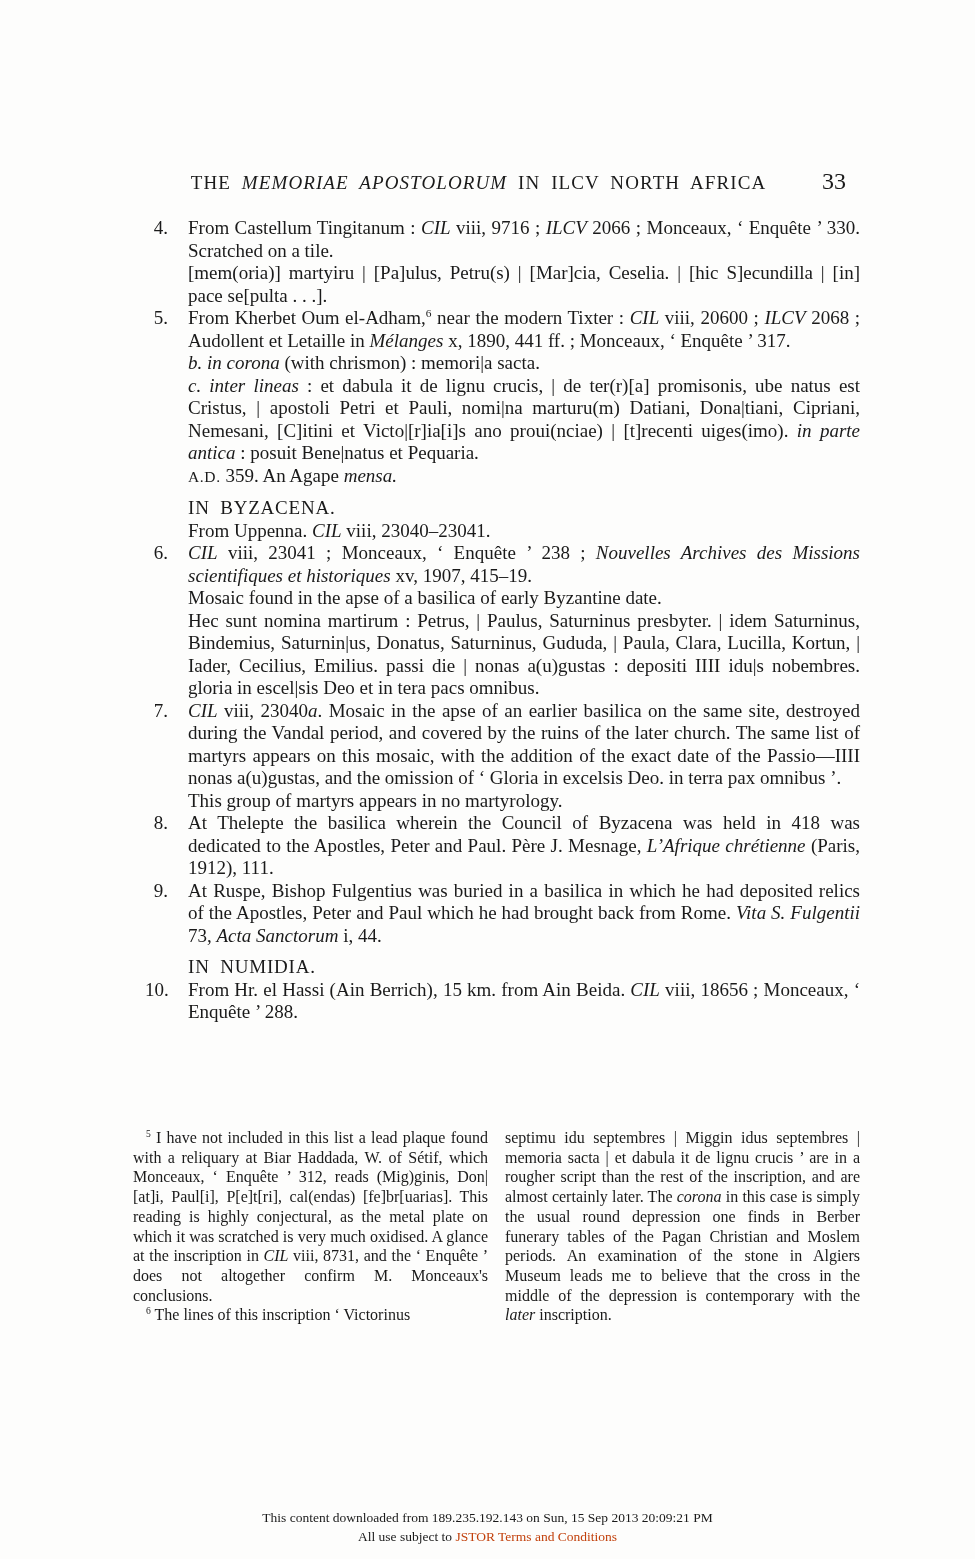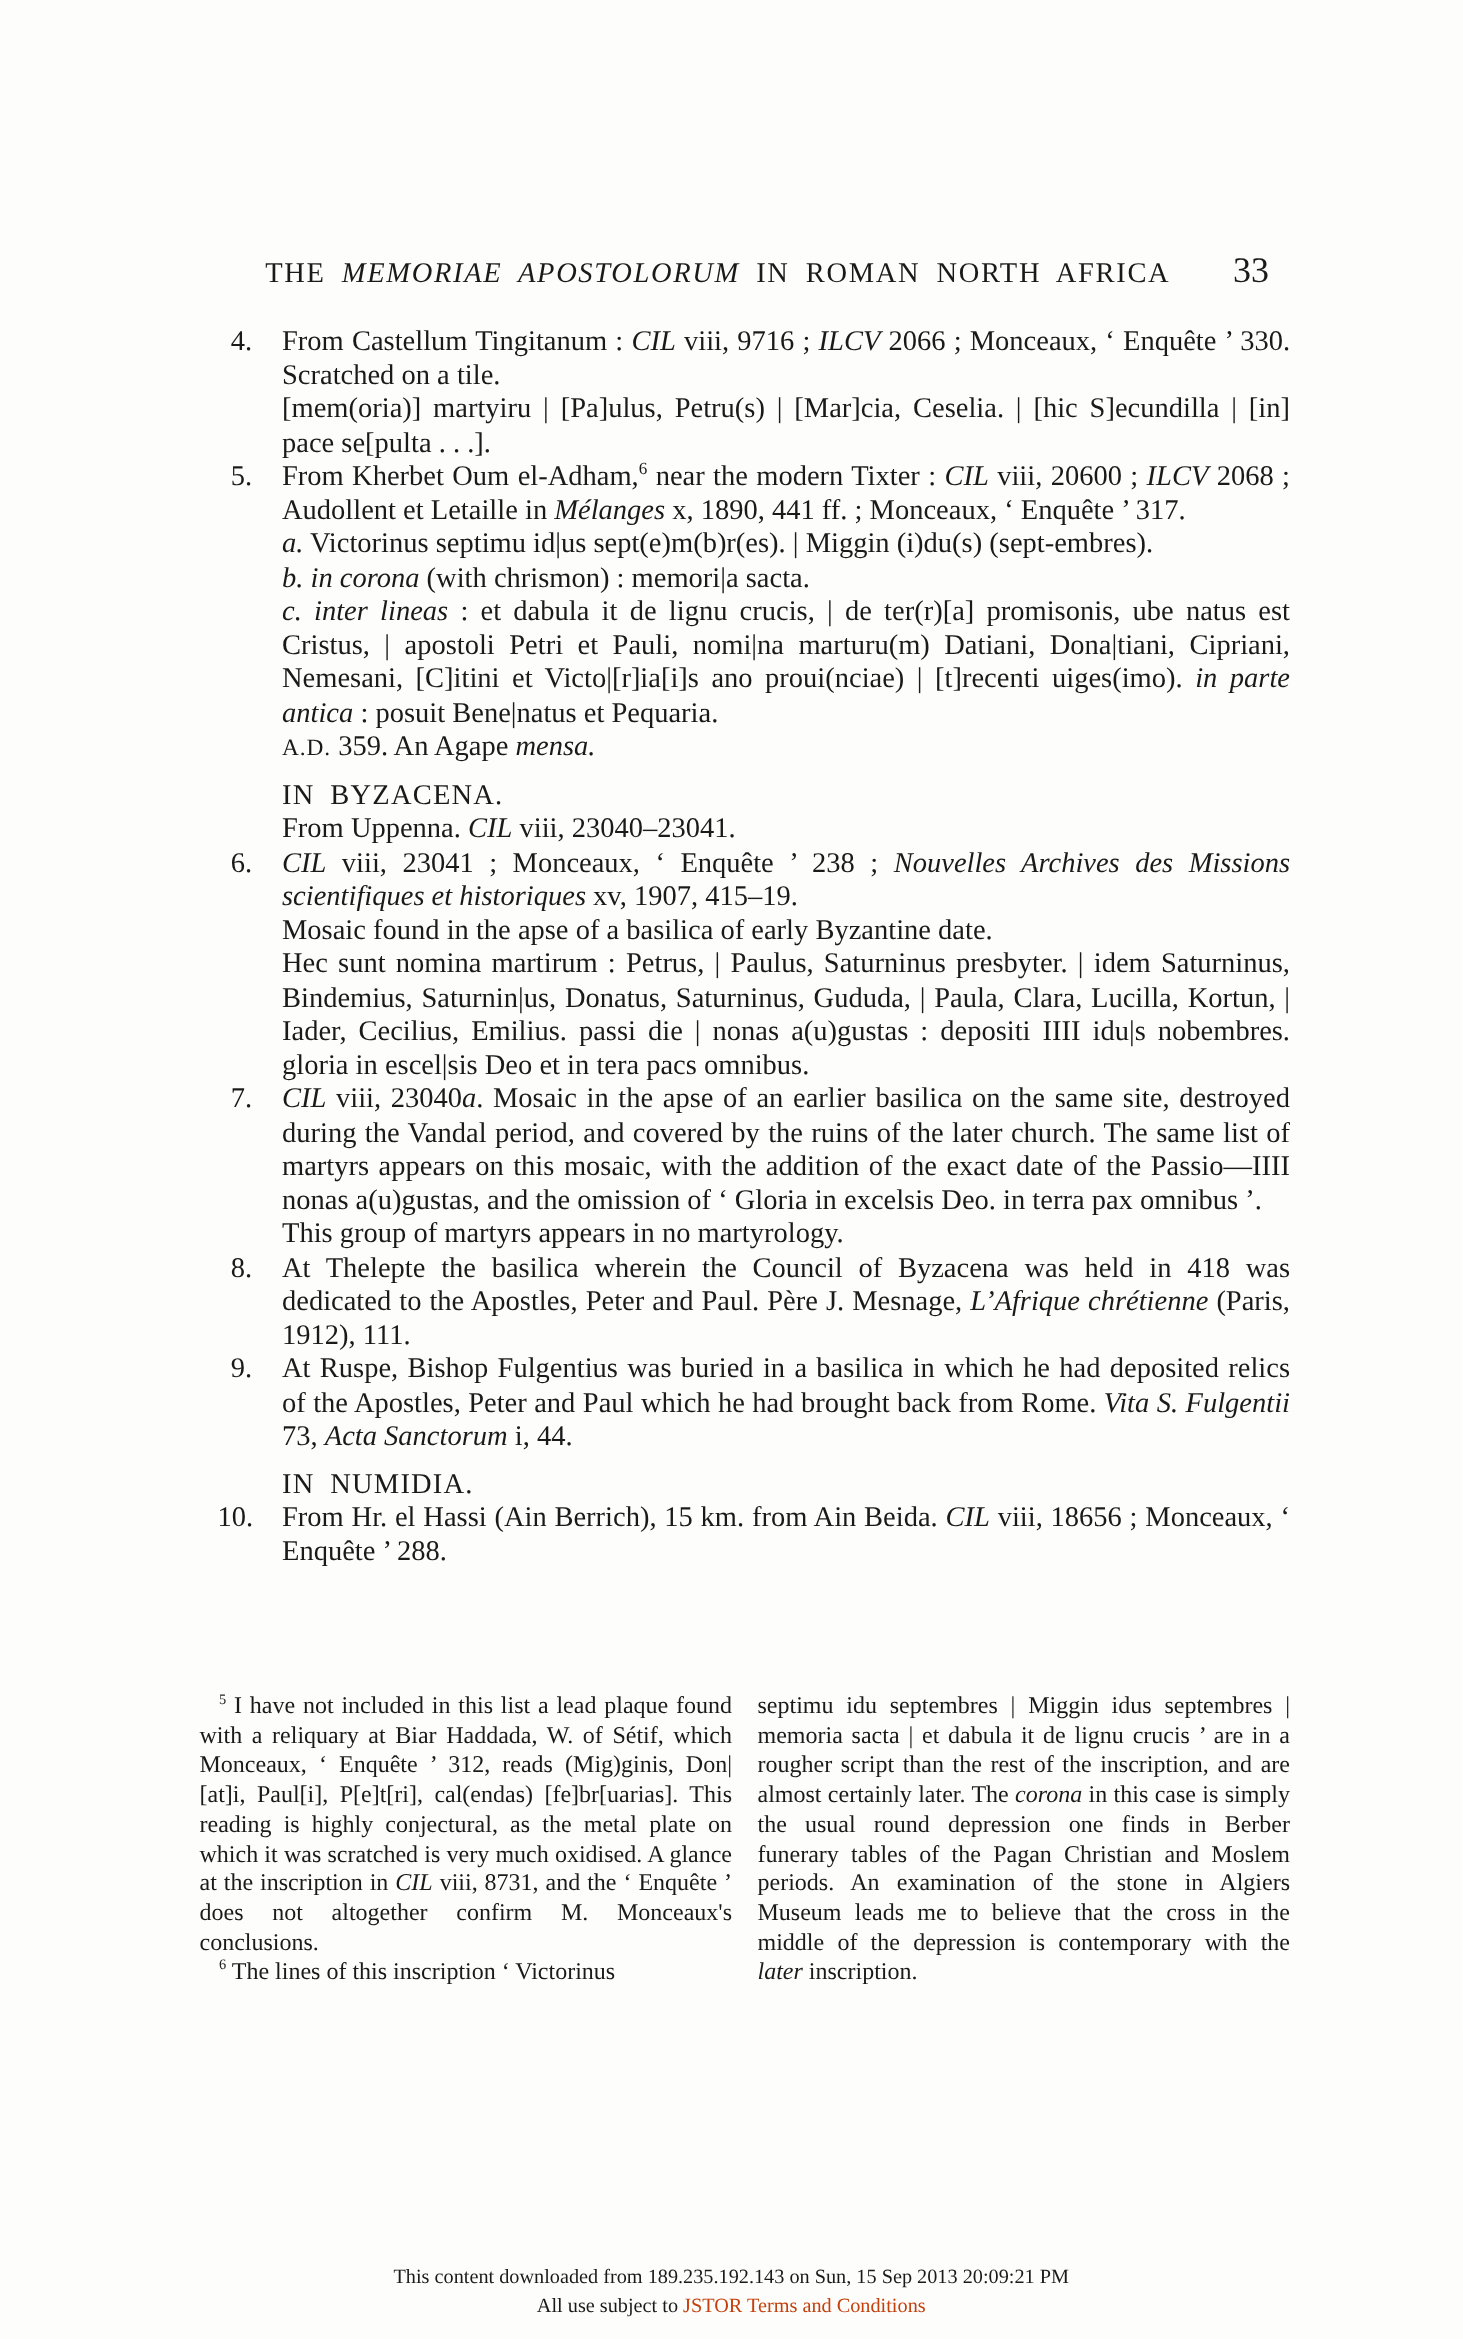--- a/index.html
+++ b/index.html
@@ -101,36 +101,35 @@
     color: #c2410c;
     cursor: pointer;
   }
 </style>
 </head>
 <body>
 
 <div class="page">
   <div class="content">
     <div class="header">
-      <div class="header-title"><span>THE </span><span class="s-i">MEMORIAE APOSTOLORUM</span><span> IN ROMAN NORTH AFRICA</span></div>
+      <div class="header-title"><span>THE </span><span class="s-i">MEMORIAE APOSTOLORUM</span><span> IN ILCV NORTH AFRICA</span></div>
       <div class="page-number">33</div>
     </div>
     <div id="doc-blocks">
         <div class="block-item">
           <div class="item-num">4.</div>
           <div class="item-body">
             <div class="para"><span>From Castellum Tingitanum : </span><span class="s-i">CIL</span><span> viii, 9716 ; </span><span class="s-i">ILCV</span><span> 2066 ; Monceaux, ‘ Enquête ’ 330.  Scratched on a tile.</span></div>
             <div class="para"><span>[mem(oria)] martyiru | [Pa]ulus, Petru(s) | [Mar]cia, Ceselia. | [hic S]ecundilla | [in] pace se[pulta . . .].</span></div>
           </div>
         </div>
         <div class="block-item">
           <div class="item-num">5.</div>
           <div class="item-body">
             <div class="para"><span>From Kherbet Oum el-Adham,</span><span class="s-sup">6</span><span> near the modern Tixter :  </span><span class="s-i">CIL</span><span> viii, 20600 ; </span><span class="s-i">ILCV</span><span> 2068 ; Audollent et Letaille in </span><span class="s-i">Mélanges</span><span> x, 1890, 441 ff. ; Monceaux, ‘ Enquête ’ 317.</span></div>
-            <div class="para"><span class="s-i">a.</span><span> Victorinus septimu id|us sept(e)m(b)r(es). | Miggin (i)du(s) (sept-embres).</span></div>
             <div class="para"><span class="s-i">b. in corona</span><span> (with chrismon) : memori|a sacta.</span></div>
             <div class="para"><span class="s-i">c. inter lineas</span><span> : et dabula it de lignu crucis, | de ter(r)[a] promisonis, ube natus est Cristus, | apostoli Petri et Pauli, nomi|na marturu(m) Datiani, Dona|tiani, Cipriani, Nemesani, [C]itini et Victo|[r]ia[i]s ano proui(nciae) | [t]recenti uiges(imo). </span><span class="s-i">in parte antica</span><span> : posuit Bene|natus et Pequaria.</span></div>
             <div class="para"><span class="s-sc">A.D.</span><span> 359.  An Agape </span><span class="s-i">mensa.</span></div>
           </div>
         </div>
         <div class="heading"><span>IN BYZACENA.</span></div>
         <div class="para para-plain"><span>From Uppenna.  </span><span class="s-i">CIL</span><span> viii, 23040–23041.</span></div>
         <div class="block-item">
           <div class="item-num">6.</div>
           <div class="item-body">

